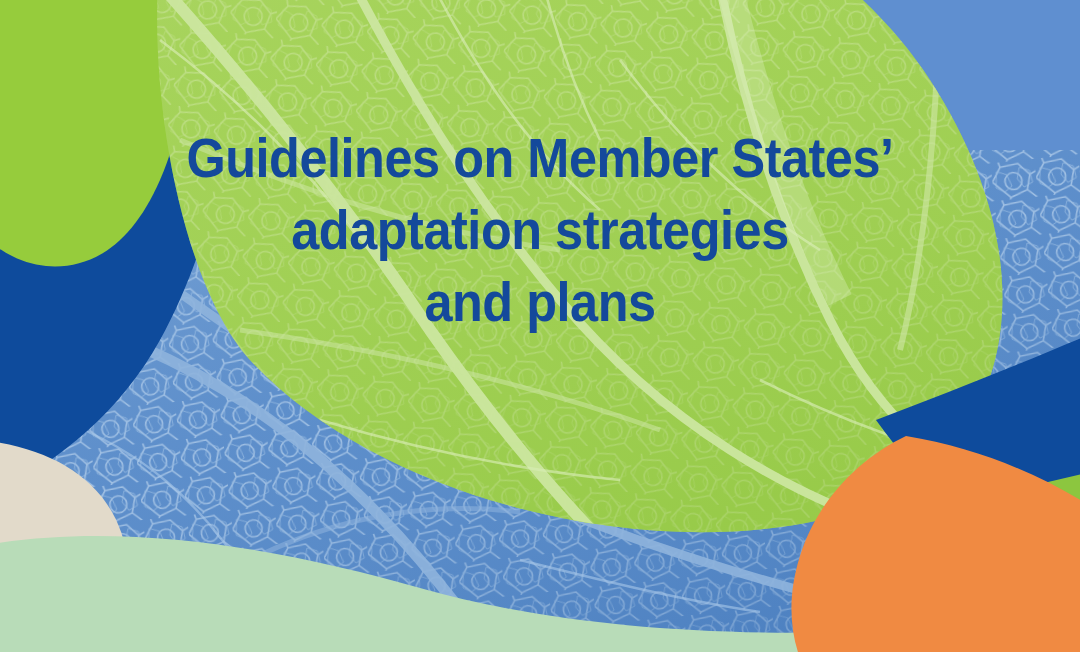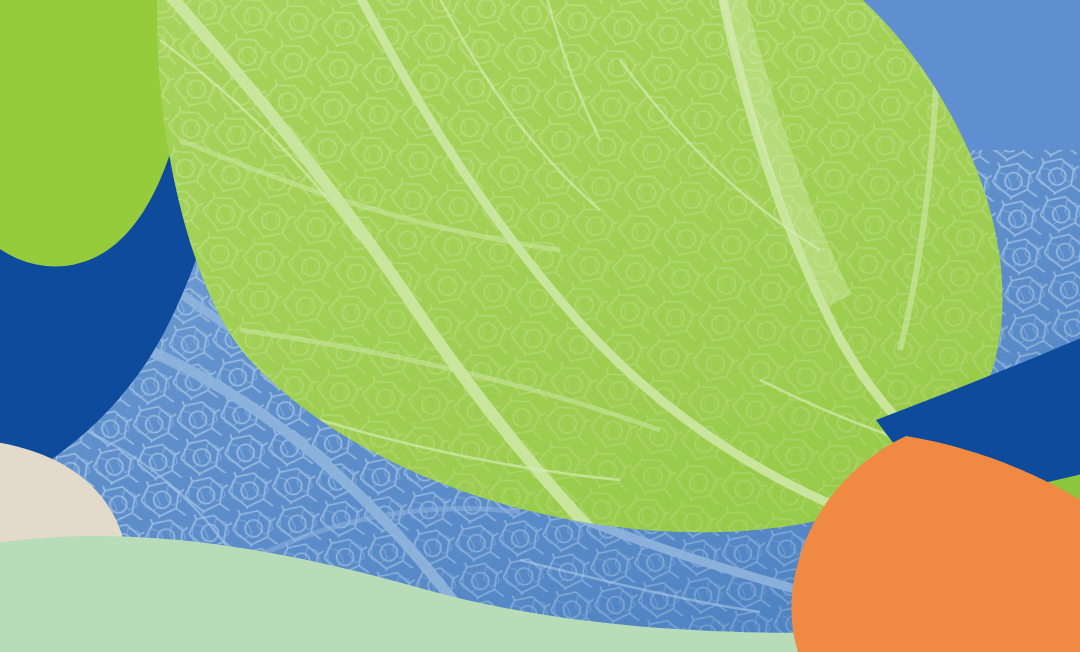--- a/index.html
+++ b/index.html
@@ -185,14 +185,19 @@
                C 1000 580 980 540 970 500 Z" fill="#8CC63F"></path>
 
       <path d="M 906 436 C 980 448 1044 476 1100 512
                L 1100 672 L 806 672
                C 790 640 786 600 800 556
                C 816 504 856 460 906 436 Z" fill="#F08A42"></path>
 
     </g>
   </svg>
 
+  <div id="title-block">
+    <span class="tline">Guidelines on Member States’</span>
+    <span class="tline">adaptation strategies</span>
+    <span class="tline">and plans</span>
+  </div>
 
 </div>
 
 </body></html>

